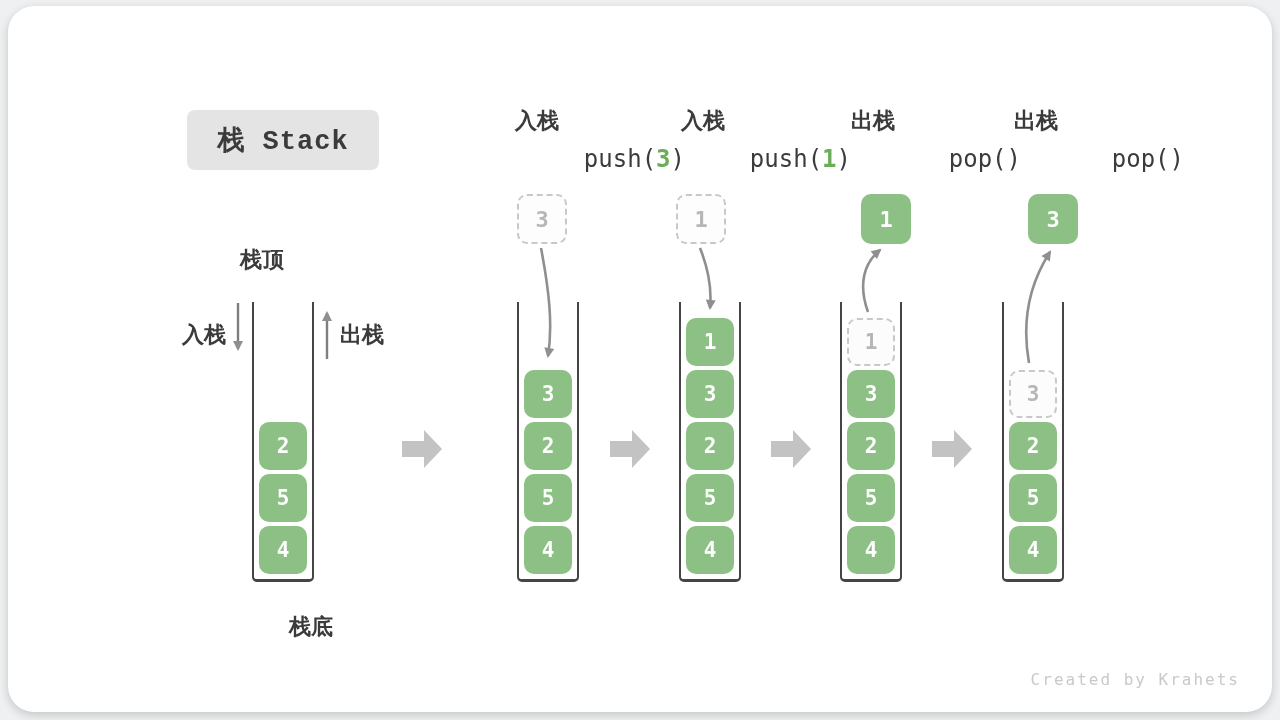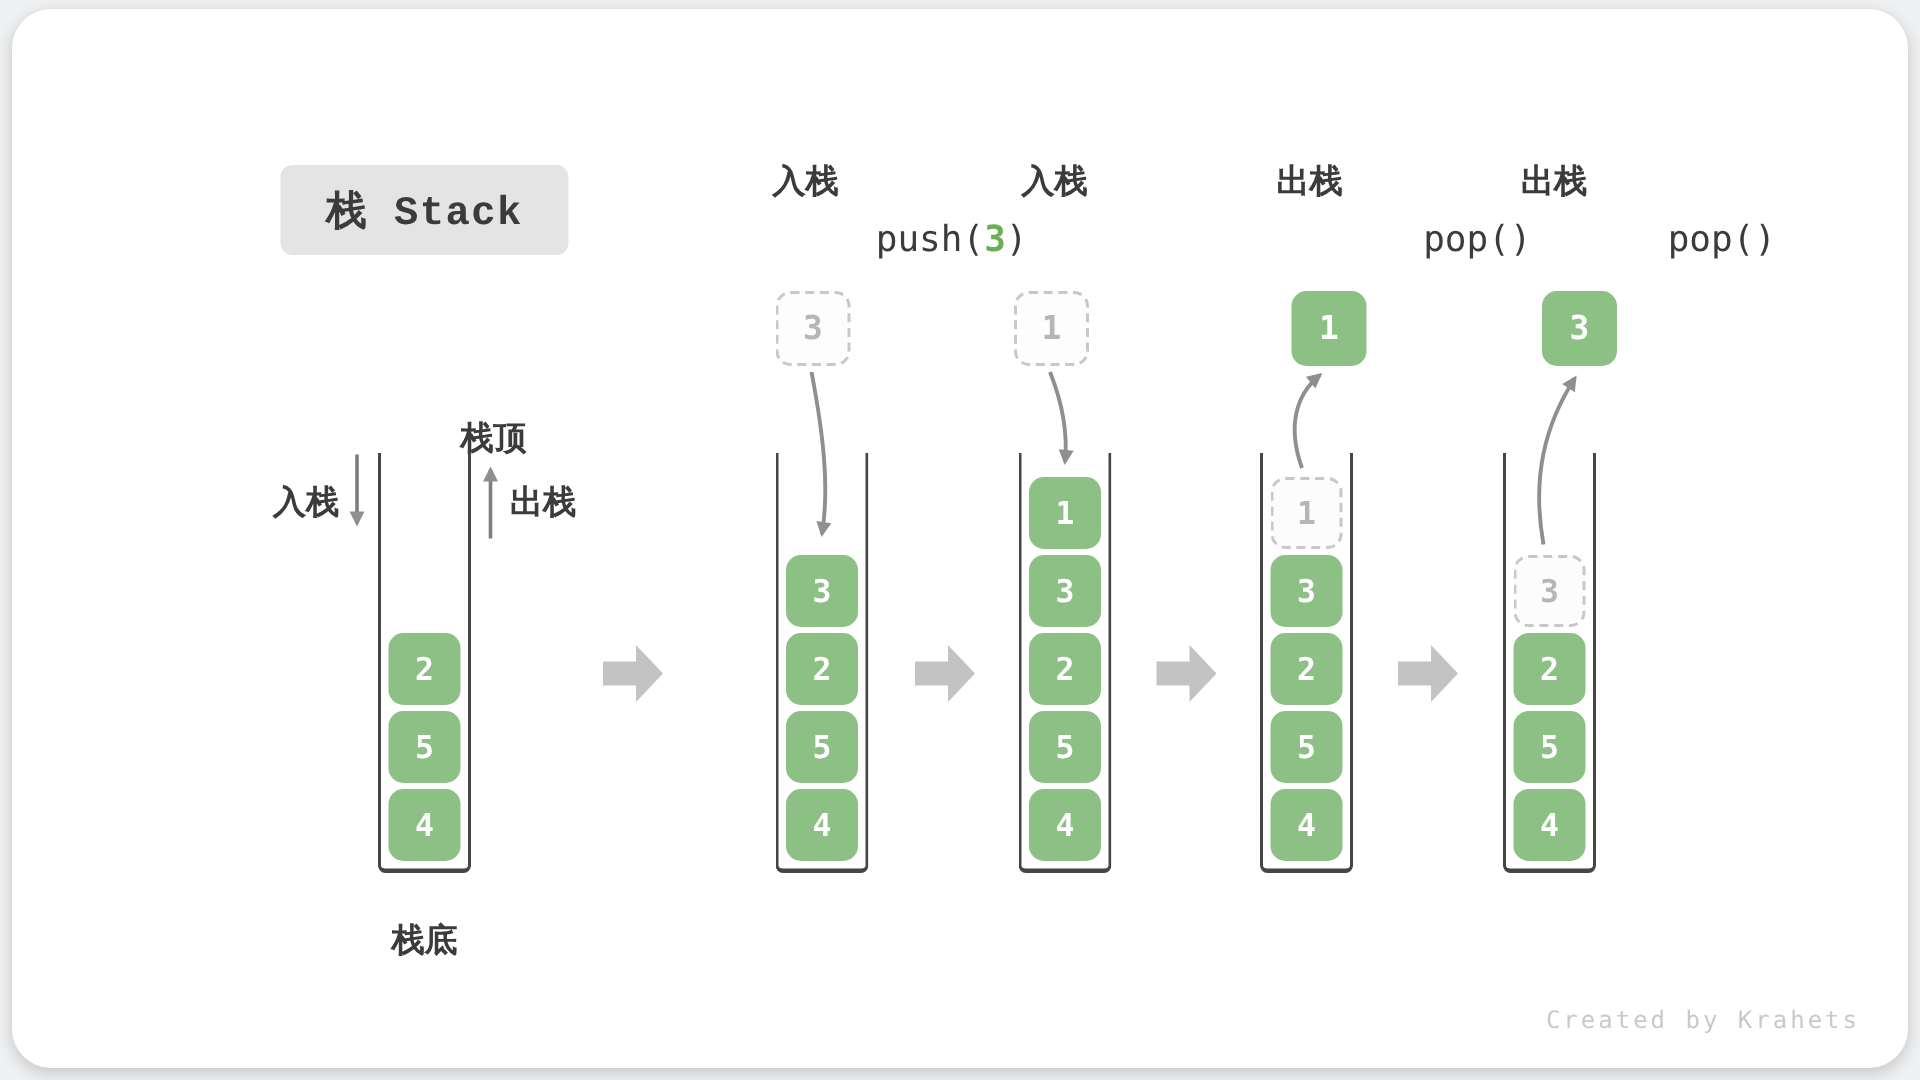--- a/index.html
+++ b/index.html
@@ -22,22 +22,22 @@
   .abs{position:absolute;}
 
   
   .title-box{left:187px;top:110px;width:192px;height:60px;background:var(--title-bg);
              border-radius:8px;display:flex;align-items:center;justify-content:center;
              font-family:Liberation Mono, monospace;font-size:27px;
              font-weight:bold;color:var(--text-dark);letter-spacing:1px;}
 
   
   .cn-label{font-weight:bold;color:var(--text-dark);font-size:22px;}
-  .lbl-top{left:251px;top:245px;width:100px;text-align:right;margin-top:32px;}
-  .lbl-bottom{left:233px;top:612px;width:100px;text-align:center;}
+  .lbl-top{left:240px;top:245px;width:100px;text-align:left;}
+  .lbl-bottom{left:233px;top:612px;width:100px;text-align:right;}
   .lbl-push{left:156px;top:320px;width:70px;text-align:right;}
   .lbl-pop{left:340px;top:320px;width:70px;text-align:left;}
 
   
   .col-header{top:106px;width:170px;}
   .op-cn{font-size:22px;font-weight:bold;color:var(--text-dark);margin-bottom:9px;}
   .op-code{font-family:"DejaVu Sans Mono",monospace;font-size:24px;color:var(--text-dark);text-align:right;}
   .op-code .arg{color:var(--arg-green);font-weight:bold;}
 
   
@@ -77,20 +77,21 @@
   <div class="abs cn-label lbl-bottom">栈底</div>
   <div class="abs cn-label lbl-push">入栈</div>
   <div class="abs cn-label lbl-pop">出栈</div>
 
   <div class="abs col-header" style="left:515px">
     <div class="op-cn">入栈</div>
     <div class="op-code"><span>push(</span><span class="arg">3</span><span>)</span></div>
   </div>
   <div class="abs col-header" style="left:681px">
     <div class="op-cn">入栈</div>
+    <div class="op-code"><span>push(</span><span class="arg">1</span><span>)</span></div>
   </div>
   <div class="abs col-header" style="left:851px">
     <div class="op-cn">出栈</div>
     <div class="op-code"><span>pop(</span><span class="arg"></span><span>)</span></div>
   </div>
   <div class="abs col-header" style="left:1014px">
     <div class="op-cn">出栈</div>
     <div class="op-code"><span>pop(</span><span class="arg"></span><span>)</span></div>
   </div>
 

